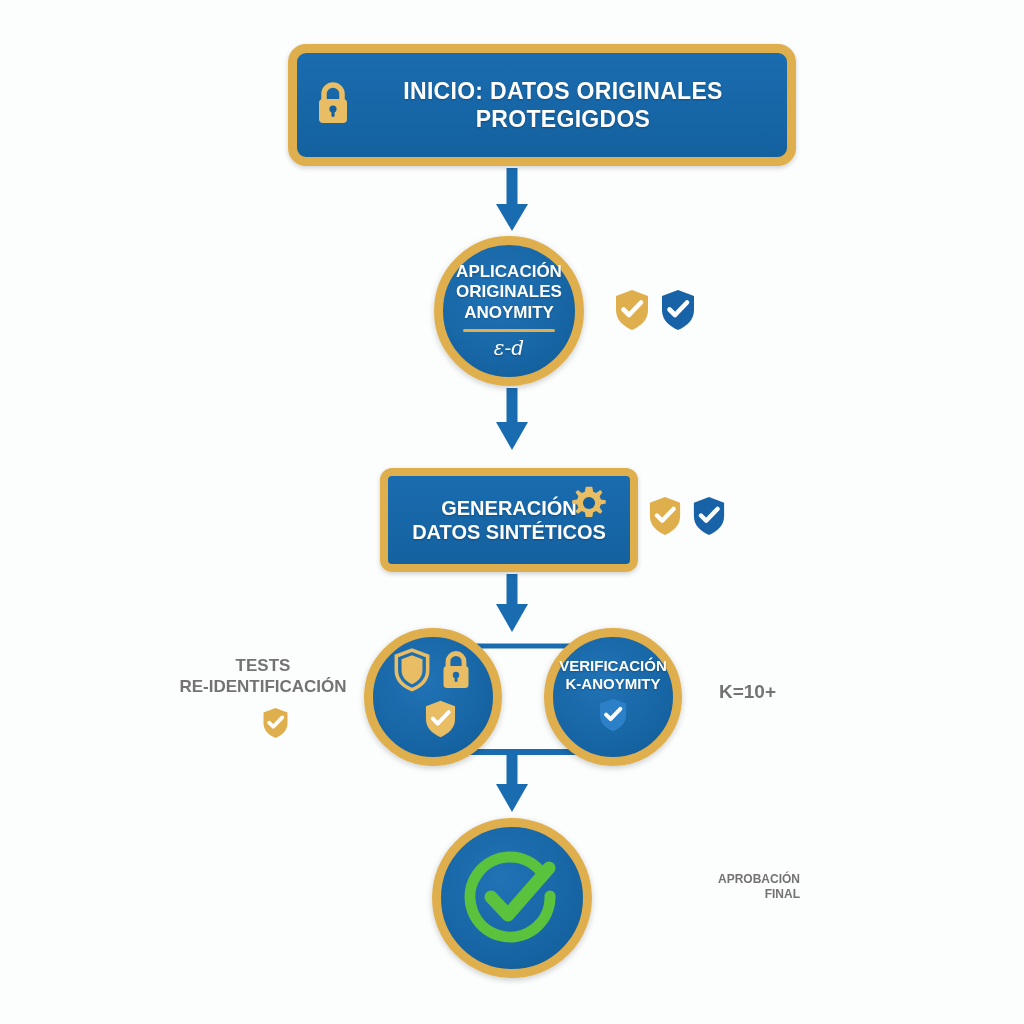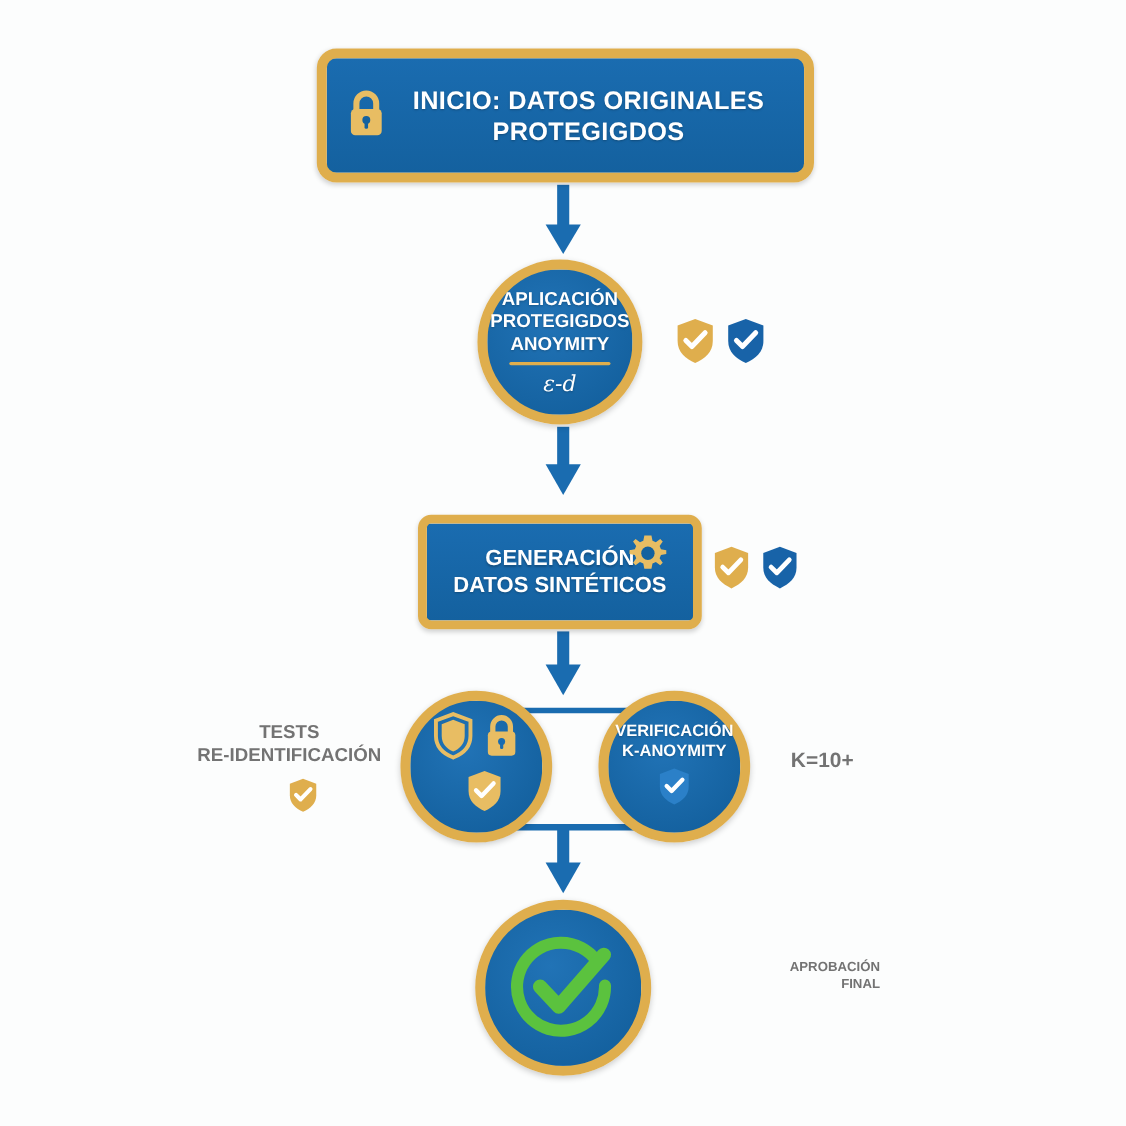--- a/index.html
+++ b/index.html
@@ -21,21 +21,21 @@
     position: absolute;
     left: 0; top: 0;
     width: 1024px; height: 1024px;
     pointer-events: none;
   }
 
   
   .start-box {
     position: absolute;
     left: 288px; top: 44px;
-    width: 452px; height: 122px;
+    width: 508px; height: 122px;
     box-sizing: border-box;
     border: 9px solid #dfae4d;
     border-radius: 18px;
     background: #1668ad;
     background: linear-gradient(180deg, #1a6cb0 0%, #14619f 100%);
     display: flex;
     align-items: center;
     box-shadow: 0 2px 5px rgba(0,0,0,.18);
   }
   .start-box .inner {
@@ -220,21 +220,21 @@
           <circle cx="20" cy="30" r="3.6" fill="#14619f"></circle>
           <rect x="18.4" y="30" width="3.2" height="8" rx="1.4" fill="#14619f"></rect>
         </svg>
       </span>
       <span class="label">INICIO: DATOS ORIGINALES PROTEGIGDOS</span>
     </div>
   </div>
 
   <div class="circle ring-gold" id="node-dp">
     <div class="ctext">APLICACIÓN</div>
-    <div class="ctext">PROTEGIGDOS</div>
+    <div class="ctext">ORIGINALES</div>
     <div class="ctext">ANOYMITY</div>
     <div class="divider"></div>
     <div class="eps">ε-d</div>
   </div>
 
   <div class="badge-row" id="badges-dp">
     <span>
       <svg width="36" height="44" viewBox="0 0 36 44">
         <path d="M18 2 L34 8 V22 c0 10-7 16-16 20 C9 38 2 32 2 22 V8 Z" fill="#dfae4d"></path>
         <path d="M9.5 21.5 l5.5 5.5 L27 14.5" fill="none" stroke="#ffffff" stroke-width="4.6" stroke-linecap="round" stroke-linejoin="round"></path>

